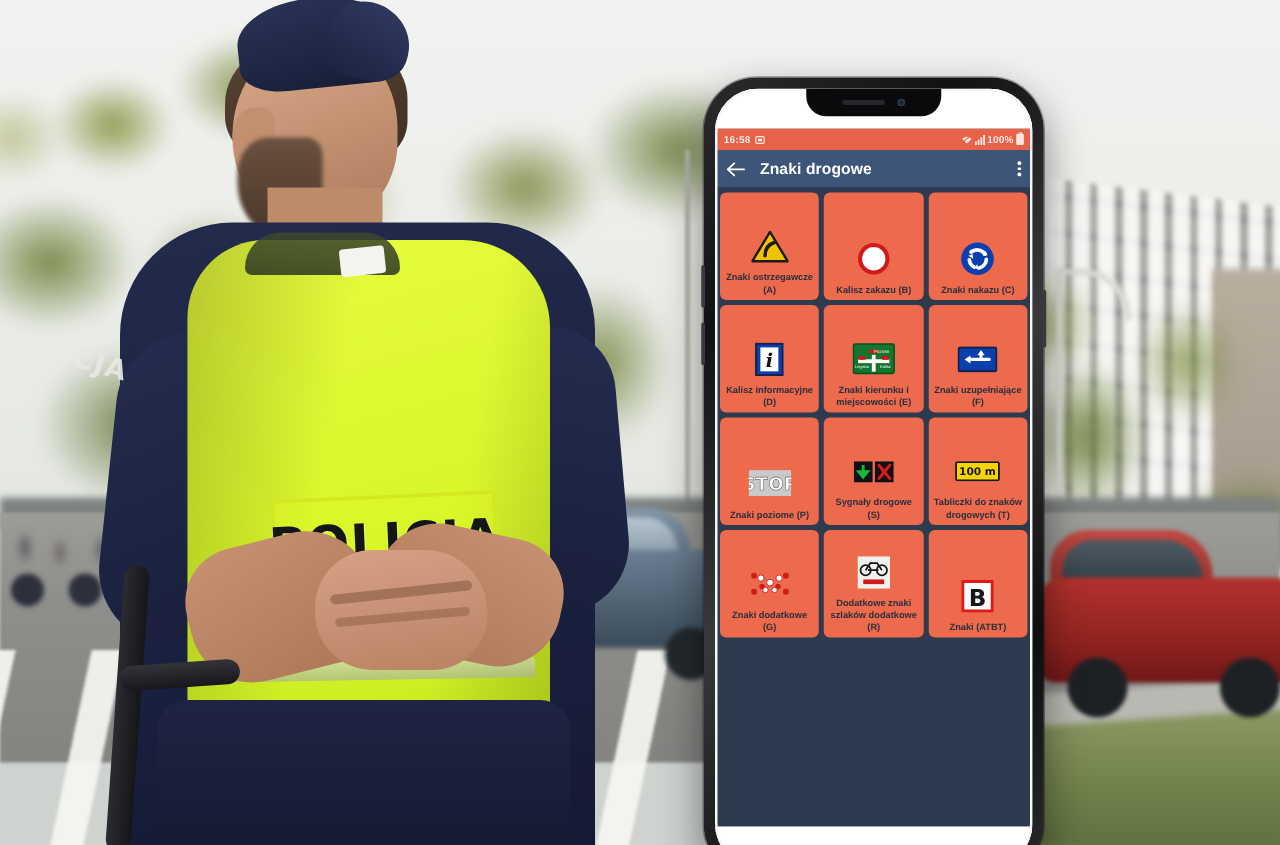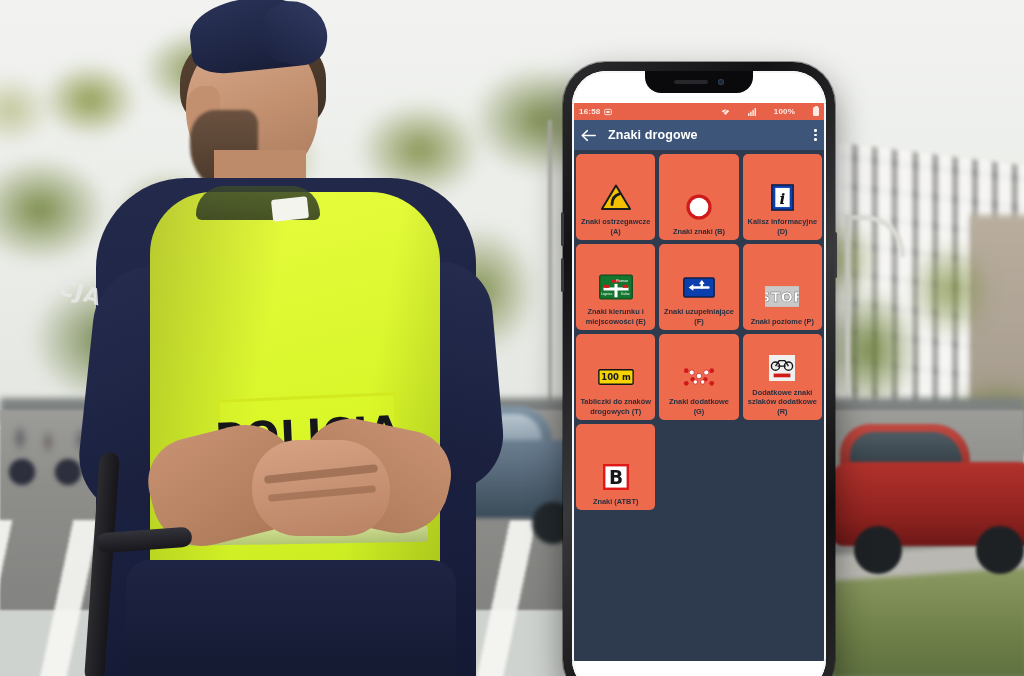--- a/index.html
+++ b/index.html
@@ -350,21 +350,21 @@
   #app {
     position:absolute; left:0; top:32px; right:0; bottom:32px;
     background:#2e3a4e; display:flex; flex-direction:column;
   }
   .statusbar {
     height:17px; background:#e8624a; flex:none;
     display:flex; align-items:center; padding:0 7px;
     color:#ffe9e2; font-size:8px; font-weight:bold;
     letter-spacing:.2px;
   }
-  .sb-right { margin-left:auto; display:flex; align-items:center; gap:18px;justify-content:space-between; }
+  .sb-right { margin-left:auto; display:flex; align-items:center; gap:2px;justify-content:space-between; }
   .sb-ico { display:inline-flex; align-items:center; }
   .sb-pct { font-size:8px; font-weight:bold; }
   .batt {
     width:6px; height:9px; border:1px solid #ffe9e2; border-radius:1px;
     position:relative; background:#ffe9e2;
   }
   .batt::before {
     content:""; position:absolute; left:1.2px; top:-2.4px; width:3px; height:1.6px;
     background:#ffe9e2; border-radius:1px;
   }
@@ -554,23 +554,41 @@
           <div class="tile-label">Znaki ostrzegawcze (A)</div>
         </div>
 
         <div class="tile">
           <div class="tile-icon">
             <svg class="sg" width="28" height="28" viewBox="0 0 30 30">
               <circle cx="15" cy="15" r="13.5" fill="#d01a1a"></circle>
               <circle cx="15" cy="15" r="10" fill="#ffffff"></circle>
             </svg>
           </div>
-          <div class="tile-label">Znaki znaki (B)</div>
-        </div>
-
+          <div class="tile-label">Kalisz zakazu (B)</div>
+        </div>
+
+        <div class="tile">
+          <div class="tile-icon">
+            <svg class="sg" width="28" height="28" viewBox="0 0 30 30">
+              <circle cx="15" cy="15" r="14" fill="#0b3fae"></circle>
+              <g fill="none" stroke="#ffffff" stroke-width="3.2" stroke-linecap="round">
+                <path d="M9.5 9.2A8 8 0 0 1 21.2 11"></path>
+                <path d="M22.6 15.6a8 8 0 0 1-6.2 7.3"></path>
+                <path d="M12.2 22.2A8 8 0 0 1 8 16"></path>
+              </g>
+              <g fill="#ffffff">
+                <path d="M21.8 8.2 23.6 12l-4 .4Z"></path>
+                <path d="M16.2 24.5 12.3 23l2.4-3.2Z"></path>
+                <path d="M7.2 12.4 10.9 11l.4 3.9Z"></path>
+              </g>
+            </svg>
+          </div>
+          <div class="tile-label">Znaki nakazu (C)</div>
+        </div>
 
         <div class="tile">
           <div class="tile-icon">
             <svg class="sg" width="23" height="27" viewBox="0 0 24 28">
               <rect x="0.9" y="0.9" width="22.2" height="26.2" fill="#0b3fae" stroke="#10204a" stroke-width="1.6"></rect>
               <rect x="4.5" y="4" width="15" height="20" fill="#ffffff"></rect>
               <text x="12" y="20.5" text-anchor="middle" font-family="DejaVu Serif, serif" font-style="italic" font-weight="bold" font-size="16" fill="#0d0d12">i</text>
             </svg>
           </div>
           <div class="tile-label">Kalisz informacyjne (D)</div>
@@ -609,20 +627,31 @@
         <div class="tile">
           <div class="tile-icon">
             <svg class="sg" width="34" height="21" viewBox="0 0 36 22">
               <rect x="0" y="0" width="36" height="22" fill="#c9c9c9"></rect>
               <text x="18" y="17" text-anchor="middle" font-family="DejaVu Sans, sans-serif" font-weight="bold" font-size="15" fill="#ffffff" stroke="#6d6d6d" stroke-width="0.5" letter-spacing="0.4">STOP</text>
             </svg>
           </div>
           <div class="tile-label">Znaki poziome (P)</div>
         </div>
 
+        <div class="tile">
+          <div class="tile-icon">
+            <svg class="sg" width="32" height="17" viewBox="0 0 34 18">
+              <rect x="0" y="0" width="16" height="18" fill="#101014"></rect>
+              <path d="M8 3.2v6.6M8 13.6 4.2 8.8h7.6Z" stroke="#17b63c" stroke-width="2.4" fill="#17b63c"></path>
+              <rect x="18" y="0" width="16" height="18" fill="#101014"></rect>
+              <path d="M21.5 3.5 30.5 14.5M30.5 3.5 21.5 14.5" stroke="#e01818" stroke-width="2.6" stroke-linecap="round"></path>
+            </svg>
+          </div>
+          <div class="tile-label">Sygnały drogowe (S)</div>
+        </div>
 
         <div class="tile">
           <div class="tile-icon">
             <svg class="sg" width="36" height="16" viewBox="0 0 38 17">
               <rect x="0.8" y="0.8" width="36.4" height="15.4" rx="1.2" fill="#f5d400" stroke="#16161a" stroke-width="1.5"></rect>
               <text x="19" y="12" text-anchor="middle" font-family="DejaVu Sans, sans-serif" font-weight="bold" font-size="9" fill="#16161a">100 m</text>
             </svg>
           </div>
           <div class="tile-label">Tabliczki do znaków drogowych (T)</div>
         </div>

